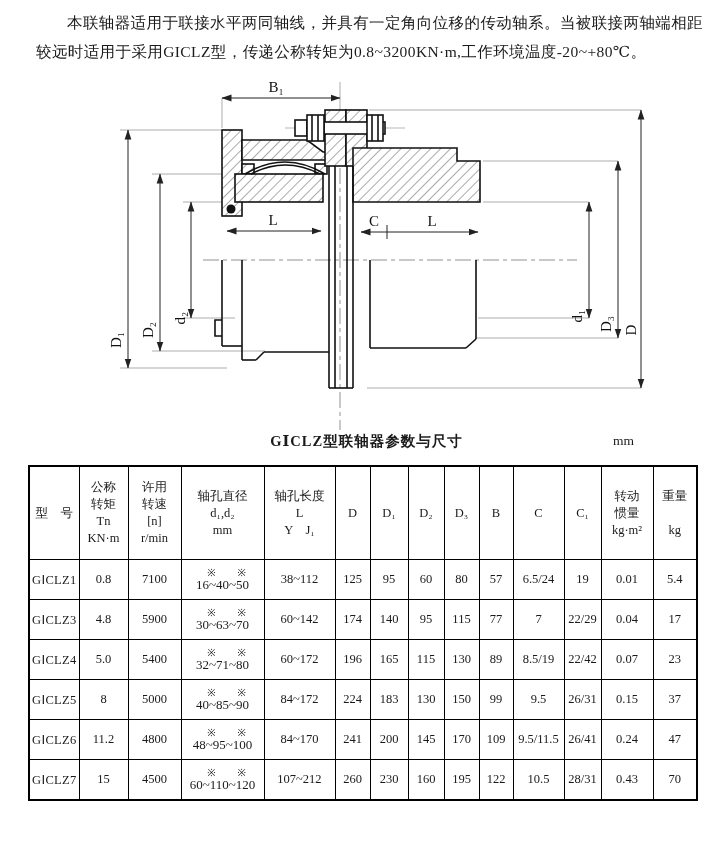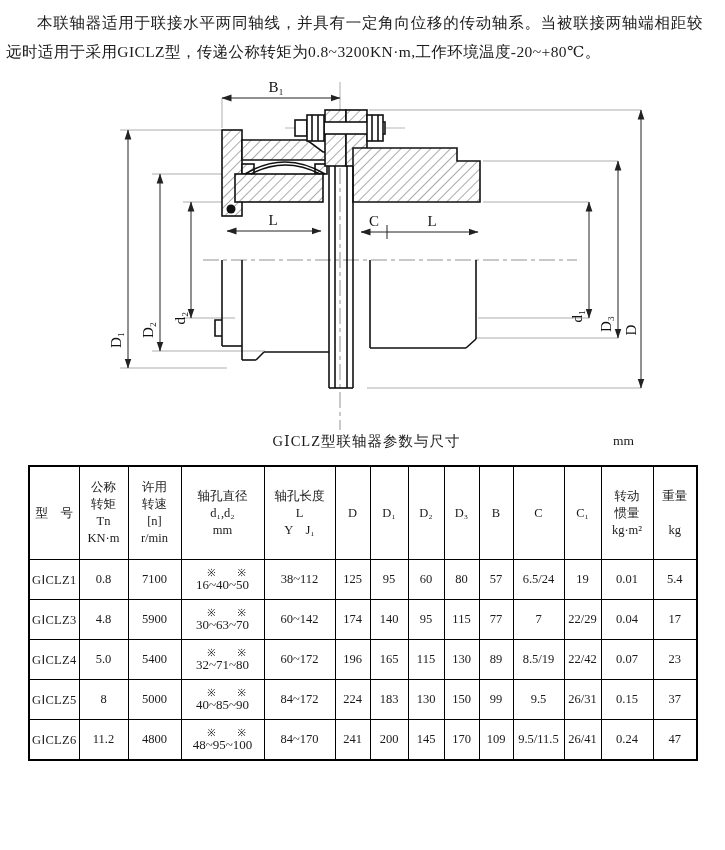--- a/index.html
+++ b/index.html
@@ -1,29 +1,29 @@
 <!DOCTYPE html>
 <html><head>
 <meta charset="utf-8">
 <style>
   html,body{margin:0;padding:0;background:#ffffff;}
   body{
     width:725px;height:850px;position:relative;overflow:hidden;
     font-family:"Liberation Serif","DejaVu Serif",serif;color:#1a1a1a;
   }
   .intro{
-    margin:8px 22px 0 6px;
+    margin:8px 22px 0 36px;
     font-size:15.5px;line-height:29px;letter-spacing:.4px;
     text-indent:2em;text-align:justify;
   }
   .figure{margin:2px 0 0 85px;width:575px;height:364px;}
   .caption-row{position:relative;height:22px;margin-top:0px;}
   .caption-title{
     position:absolute;left:8px;right:0;text-align:center;
-    font-size:14.5px;letter-spacing:1px;font-weight:normal;
+    font-size:14.5px;letter-spacing:1px;font-weight:bold;
   }
   .caption-unit{position:absolute;left:613px;top:1px;font-size:13.5px;}
   table.params{
     border-collapse:collapse;table-layout:fixed;
     margin:11px 0 0 28px;width:670px;
     border:2px solid #000;
   }
   table.params th,table.params td{
     border:1px solid #000;text-align:center;vertical-align:middle;
     padding:0 1px;font-weight:normal;
@@ -296,14 +296,33 @@
     <td>241</td>
     <td>200</td>
     <td>145</td>
     <td>170</td>
     <td>109</td>
     <td>9.5/11.5</td>
     <td>26/41</td>
     <td>0.24</td>
     <td>47</td>
   </tr>
+      <tr>
+    <td class="model-cell">GⅠCLZ7</td>
+    <td>15</td>
+    <td>4500</td>
+    <td>
+      <div class="marks">※　※</div>
+      <div class="bore-range">60~110~120</div>
+    </td>
+    <td>107~212</td>
+    <td>260</td>
+    <td>230</td>
+    <td>160</td>
+    <td>195</td>
+    <td>122</td>
+    <td>10.5</td>
+    <td>28/31</td>
+    <td>0.43</td>
+    <td>70</td>
+  </tr>
     </tbody>
 </table>
 
 </body></html>

